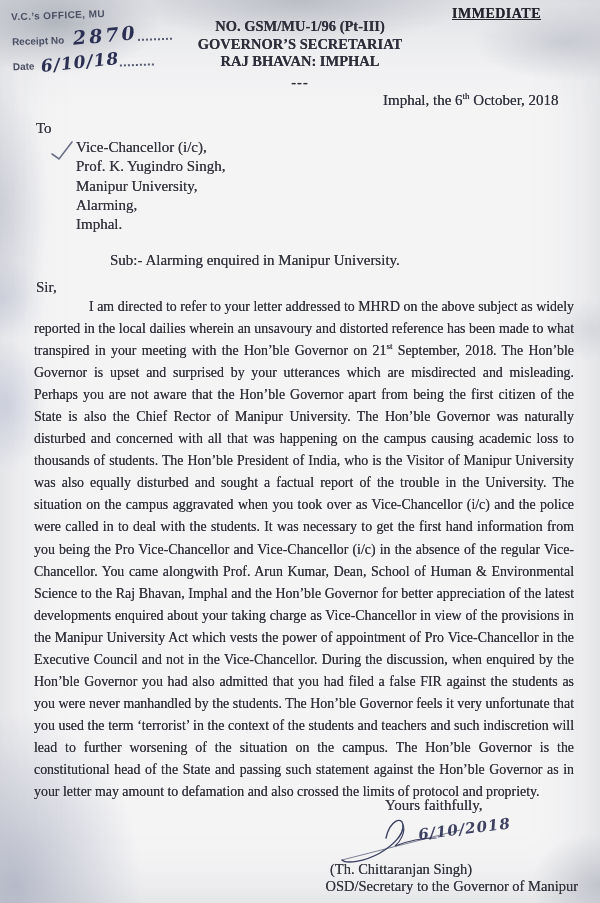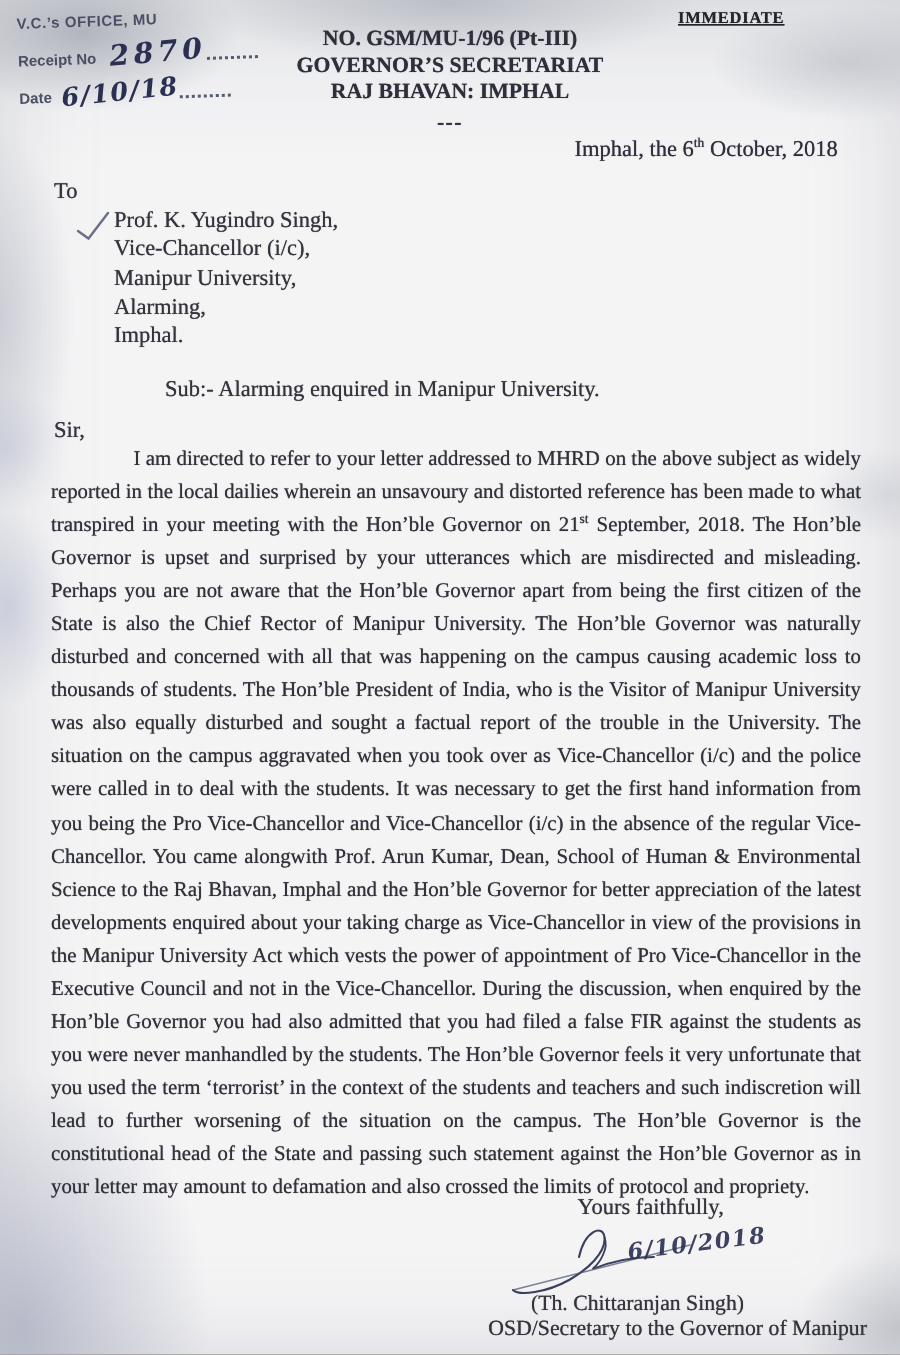--- a/index.html
+++ b/index.html
@@ -39,21 +39,21 @@
   .stamp-office{ font-size:10px; font-weight:bold; letter-spacing:.4px; }
   .stamp-row{ font-size:10px; font-weight:bold; margin-top:5px; }
   .hand{ font-family:"DejaVu Serif", serif; font-style:italic; color:#2b2f52; }
   .stamp-receipt{ font-size:19px; font-weight:bold; letter-spacing:3px;
                   display:inline-block; transform:rotate(-3deg); margin-left:6px; }
   .stamp-date-val{ font-size:17px; font-weight:bold; letter-spacing:1px;
                    display:inline-block; transform:rotate(-4deg); margin-left:4px; }
   .dotline{ display:inline-block; width:34px; border-bottom:2px dotted #565b72; height:10px; }
 
   
-  .immediate{ left:452px; top:6px; font-size:11px; font-weight:bold;
+  .immediate{ left:452px; top:6px; font-size:14px; font-weight:bold;
               text-decoration:underline; letter-spacing:.5px; color:#23242c;font-family:Liberation Serif, serif; }
   .hdr-center{ left:140px; top:18px; width:320px; text-align:center;
                font-size:14.5px; font-weight:bold; line-height:17.5px; color:#2e2f3a; }
   .hdr-dashes{ font-weight:bold; letter-spacing:1px; margin-top:3px; }
   .date-line{ left:383px; top:92px; font-size:15px; color:#2e2f3a; }
   sup.s{ font-size:9px; vertical-align:super; line-height:0; }
 
   
   .to{ left:36px; top:120px; font-size:15px; }
   .checkmark{ left:50px; top:140px; }
@@ -65,21 +65,21 @@
   
   .body-para{ left:34px; top:296px; width:540px;
               font-size:13.9px; line-height:22.05px;
               text-align:justify; text-indent:55px; color:#303139; }
 
   
   .valediction{ left:385px; top:797px; font-size:15px; }
   .signature-wrap{ left:340px; top:808px; width:200px; height:58px; }
   .sig-date{ position:absolute; left:78px; top:12px; font-size:15px; font-weight:bold;
              transform:rotate(-7deg); letter-spacing:1px; opacity:.9; }
-  .sig-name{ left:330px; top:861px; width:190px; text-align:center; font-size:14.5px; }
+  .sig-name{ left:330px; top:861px; width:190px; font-size:14.5px; }
   .sig-desig{ left:288px; top:878px; width:290px; text-align:right; font-size:14.5px; }
 </style>
 </head>
 <body>
 
 <div class="page">
 
   <div class="abs stamp">
     <div class="stamp-office">V.C.’s OFFICE, MU</div>
     <div class="stamp-row">
@@ -105,22 +105,22 @@
     <span>Imphal, the 6</span><sup class="s">th</sup><span> October, 2018</span>
   </div>
 
   <div class="abs to typed">To</div>
 
   <svg class="abs checkmark" width="26" height="22" viewBox="0 0 26 22">
     <path d="M2,14 L9,19 L22,2" fill="none" stroke="#6a6f86" stroke-width="1.6" stroke-linecap="round"></path>
   </svg>
 
   <div class="abs address typed">
+    <div>Vice-Chancellor (i/c),</div>
     <div>Prof. K. Yugindro Singh,</div>
-    <div>Vice-Chancellor (i/c),</div>
     <div>Manipur University,</div>
     <div>Alarming,</div>
     <div>Imphal.</div>
   </div>
 
   <div class="abs subject typed">Sub:- Alarming enquired in Manipur University.</div>
 
   <div class="abs salutation typed">Sir,</div>
 
   <div class="abs body-para typed">

